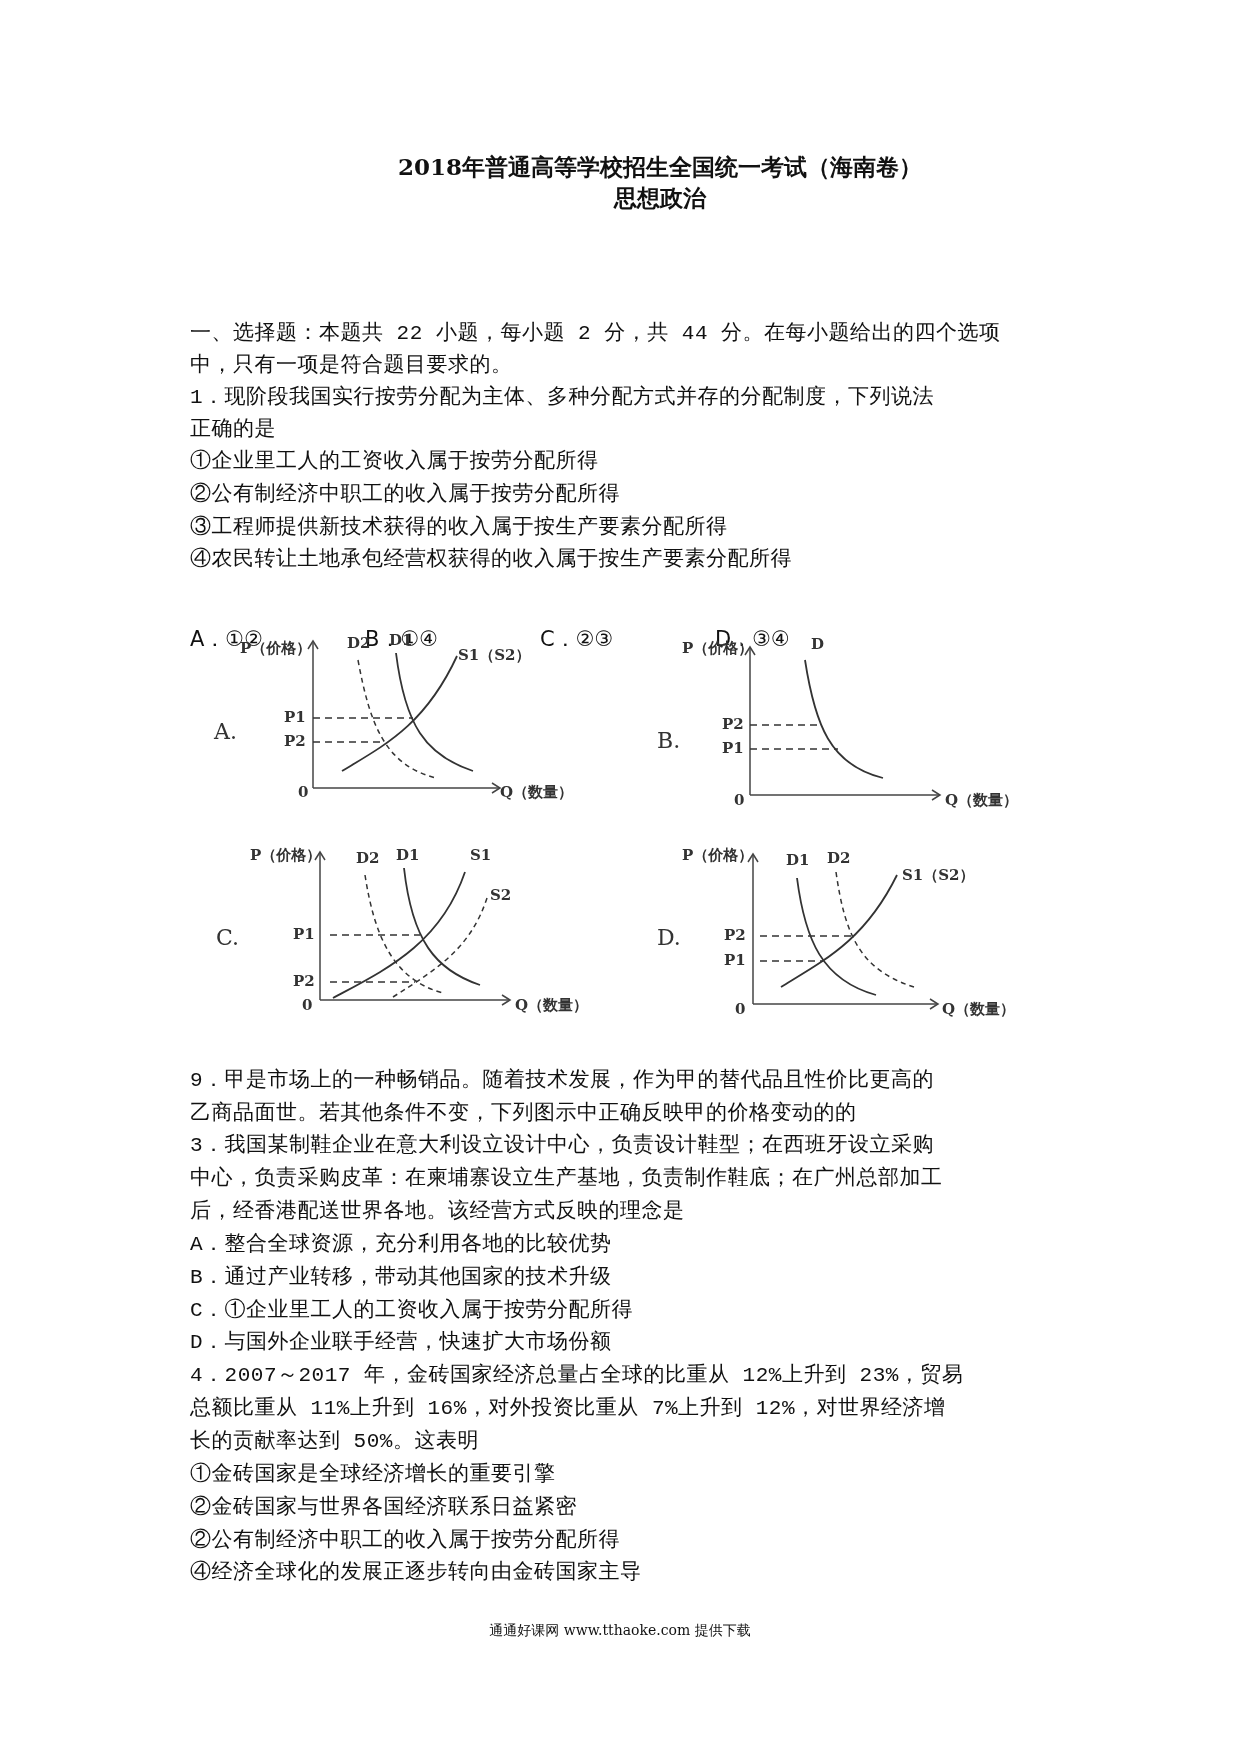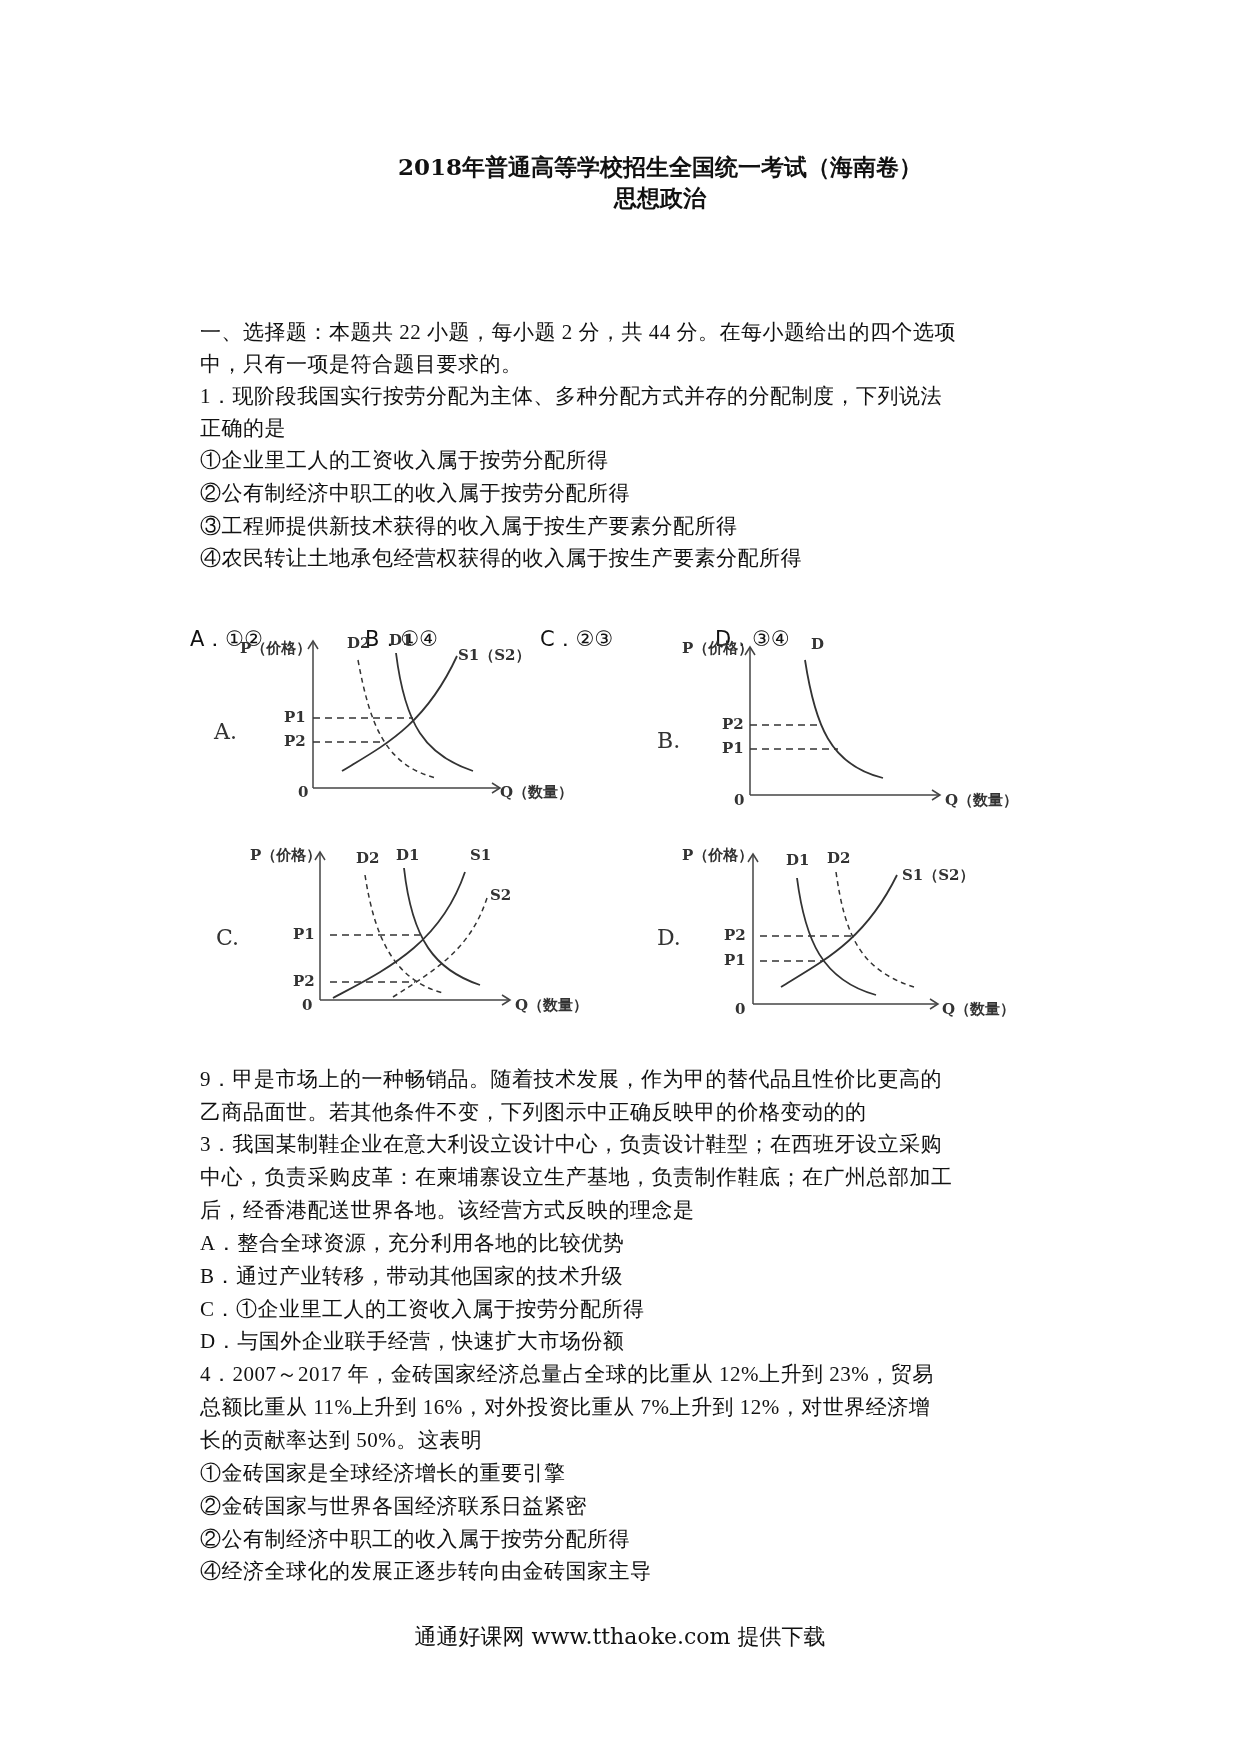--- a/index.html
+++ b/index.html
@@ -3,30 +3,30 @@
 <meta charset="utf-8">
 <style>
   html, body { margin: 0; padding: 0; background: #ffffff; }
   body { width: 1240px; height: 1754px; position: relative; overflow: hidden;
          font-family: "DejaVu Serif", "Liberation Serif", serif; color: #111; }
   .title { position: absolute; left: 0; width: 1240px; text-align: center;
            font-weight: bold; font-size: 23px; letter-spacing: 0px; }
   #t1 { top: 152px; padding-left: 40px; }
   #t2 { top: 183px; margin-left: 40px; }
   .line { position: absolute; left: 190px; font-size: 21px; white-space: nowrap;
-          font-family: Liberation Serif, serif; letter-spacing: 0.5px; margin-left: 10px; }
+          font-family: Liberation Mono, monospace; letter-spacing: 0.5px; }
   .opt-row { position: absolute; left: 190px; top: 577px; font-size: 21px; width: 700px;
              font-family: "DejaVu Sans", "Liberation Sans", sans-serif; }
   .opt-row span { position: absolute; white-space: nowrap; margin-top: 48px; }
   .chart { position: absolute; }
   .chart svg { overflow: visible; }
   .clabel { font-family: "DejaVu Serif", "Liberation Serif", serif; font-size: 15px; font-weight: bold; fill: #333; }
   .letter { font-family: "DejaVu Serif", "Liberation Serif", serif; font-size: 22px; fill: #333; }
   .footer { position: absolute; top: 1622px; left: 0; width: 1240px; text-align: center;
-            font-size: 22px; font-family: "DejaVu Serif", "Liberation Serif", serif; }
+            font-size: 14px; font-family: "DejaVu Serif", "Liberation Serif", serif; }
 </style>
 </head>
 <body>
 
 <div id="t1" class="title">2018年普通高等学校招生全国统一考试（海南卷）</div>
 <div id="t2" class="title">思想政治</div>
 
 <div class="line" style="top:318px">一、选择题：本题共 22 小题，每小题 2 分，共 44 分。在每小题给出的四个选项</div>
 <div class="line" style="top:350px">中，只有一项是符合题目要求的。</div>
 

